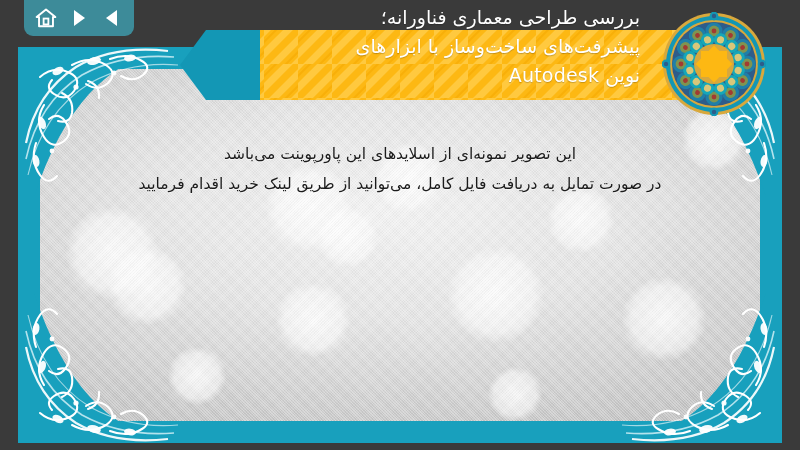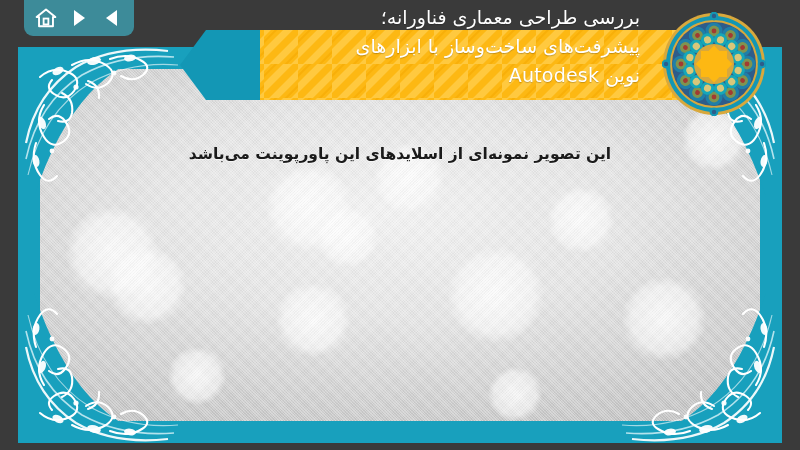--- a/index.html
+++ b/index.html
@@ -126,21 +126,21 @@
     position: absolute;
     left: 0;
     top: 92px;
     width: 100%;
     z-index: 25;
     direction: rtl;
     text-align: center;
     color: #1b1b1b;
     font-size: 15.5px;
     line-height: 1.95;
-    font-weight: bold;
+    font-weight: normal;
     padding: 0 46px;
     box-sizing: border-box;
     text-shadow: 0 1px 0 rgba(255,255,255,.55);
   }
   #body-copy p { margin: 0; }
 </style>
 </head>
 <body>
 
 <div id="viewer">
@@ -221,20 +221,21 @@
       <rect x="0" y="0" width="764" height="396" fill="none" stroke="#18a0bd" stroke-width="2"></rect>
 
       <use href="#flourish" x="0" y="0"></use>
       <use href="#flourish" x="0" y="0" transform="translate(764,0) scale(-1,1)"></use>
       <use href="#flourish" x="0" y="0" transform="translate(0,396) scale(1,-1)"></use>
       <use href="#flourish" x="0" y="0" transform="translate(764,396) scale(-1,-1)"></use>
     </svg>
 
     <div id="body-copy">
       <p>این تصویر نمونه‌ای از اسلایدهای این پاورپوینت می‌باشد</p>
+      <p>در صورت تمایل به دریافت فایل کامل، می‌توانید از طریق لینک خرید اقدام فرمایید</p>
     </div>
   </div>
 
   <div id="banner">
     <svg id="banner-shapes" viewBox="0 0 570 70" preserveAspectRatio="none">
       <defs>
         <pattern id="braid" width="34" height="34" patternUnits="userSpaceOnUse" patternTransform="rotate(0)">
           <rect width="34" height="34" fill="#fdb813"></rect>
           <g stroke="#ffc93f" stroke-width="7" fill="none" stroke-linecap="square">
             <path d="M-6 8 L16 -14"></path>

